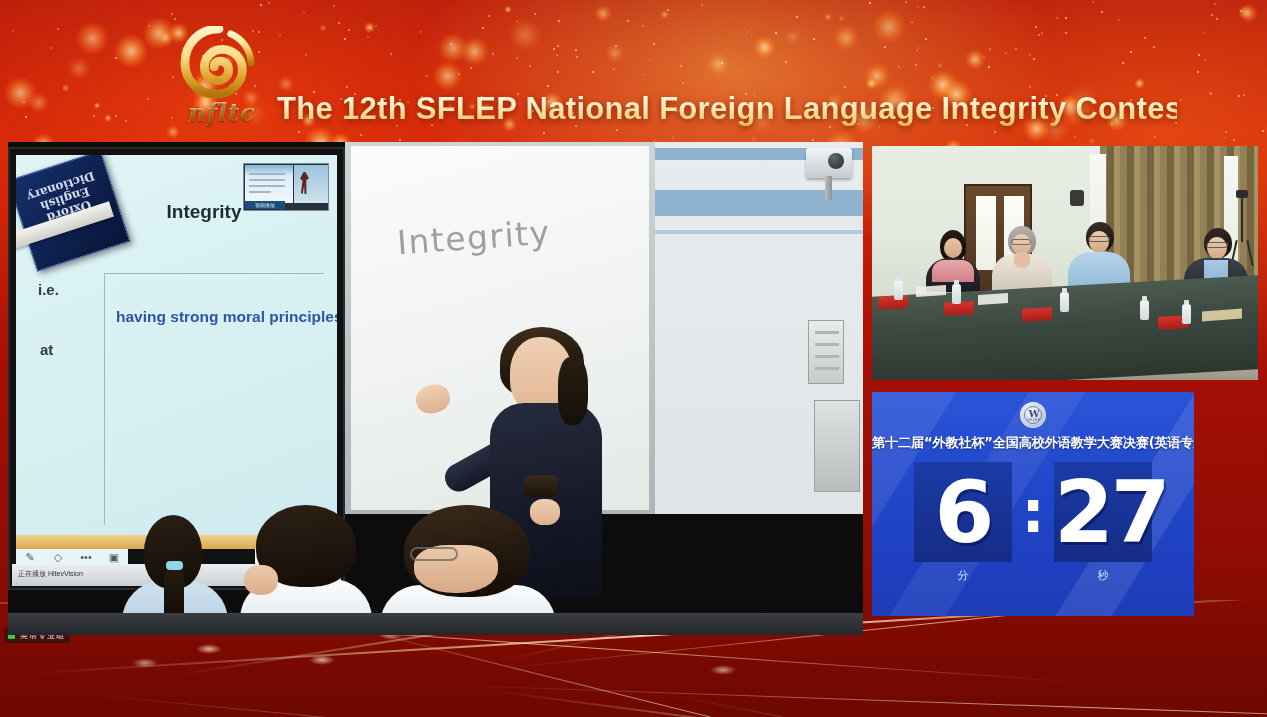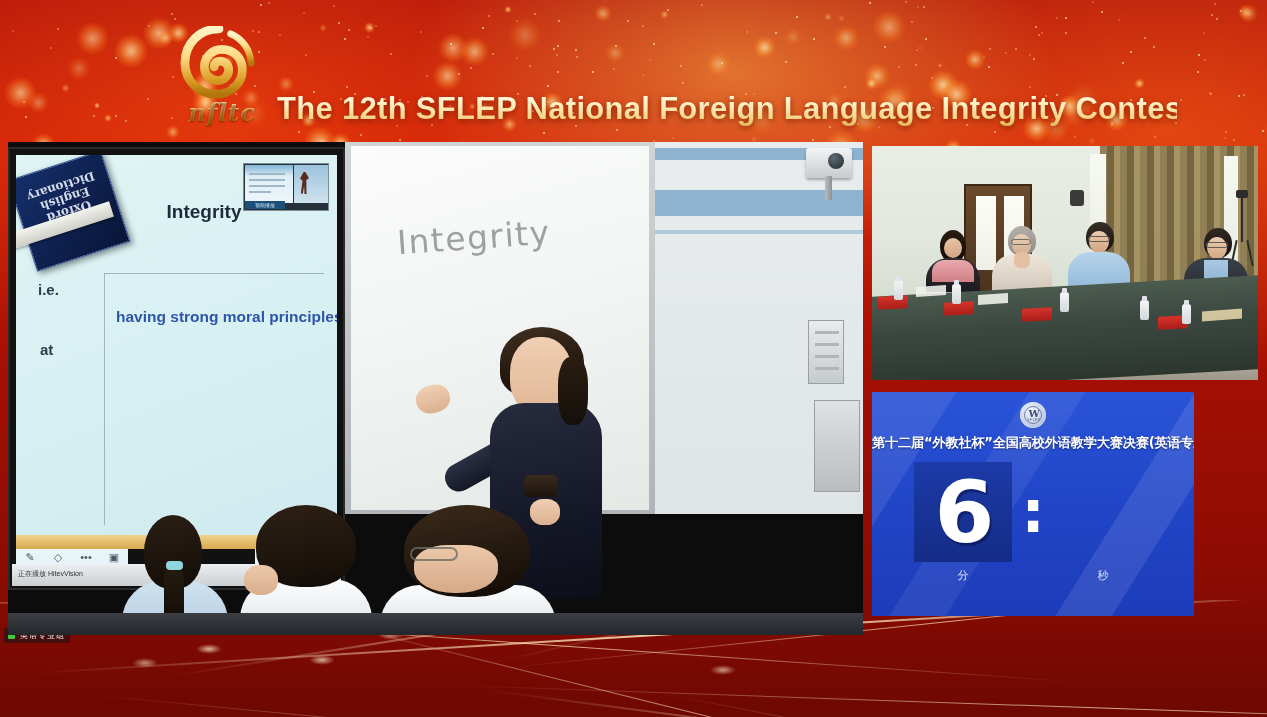--- a/index.html
+++ b/index.html
@@ -769,20 +769,23 @@
         <div class="w">W</div>
         <div class="sub">SFLEP</div>
       </div>
     </div>
     <div id="tm-title">第十二届“外教社杯”全国高校外语教学大赛决赛(英语专业组）</div>
 
     <div class="digbox" id="box-min">
       <div class="digits">6</div>
     </div>
     <div class="colon">:</div>
+    <div class="digbox" id="box-sec">
+      <div class="digits">27</div>
+    </div>
 
     <div class="dlabel" id="lab-min">分</div>
     <div class="dlabel" id="lab-sec">秒</div>
   </div>
 
 
   <div id="watermark">
     <span id="wm-dot"></span>
     <span>英语专业组</span>
   </div>

